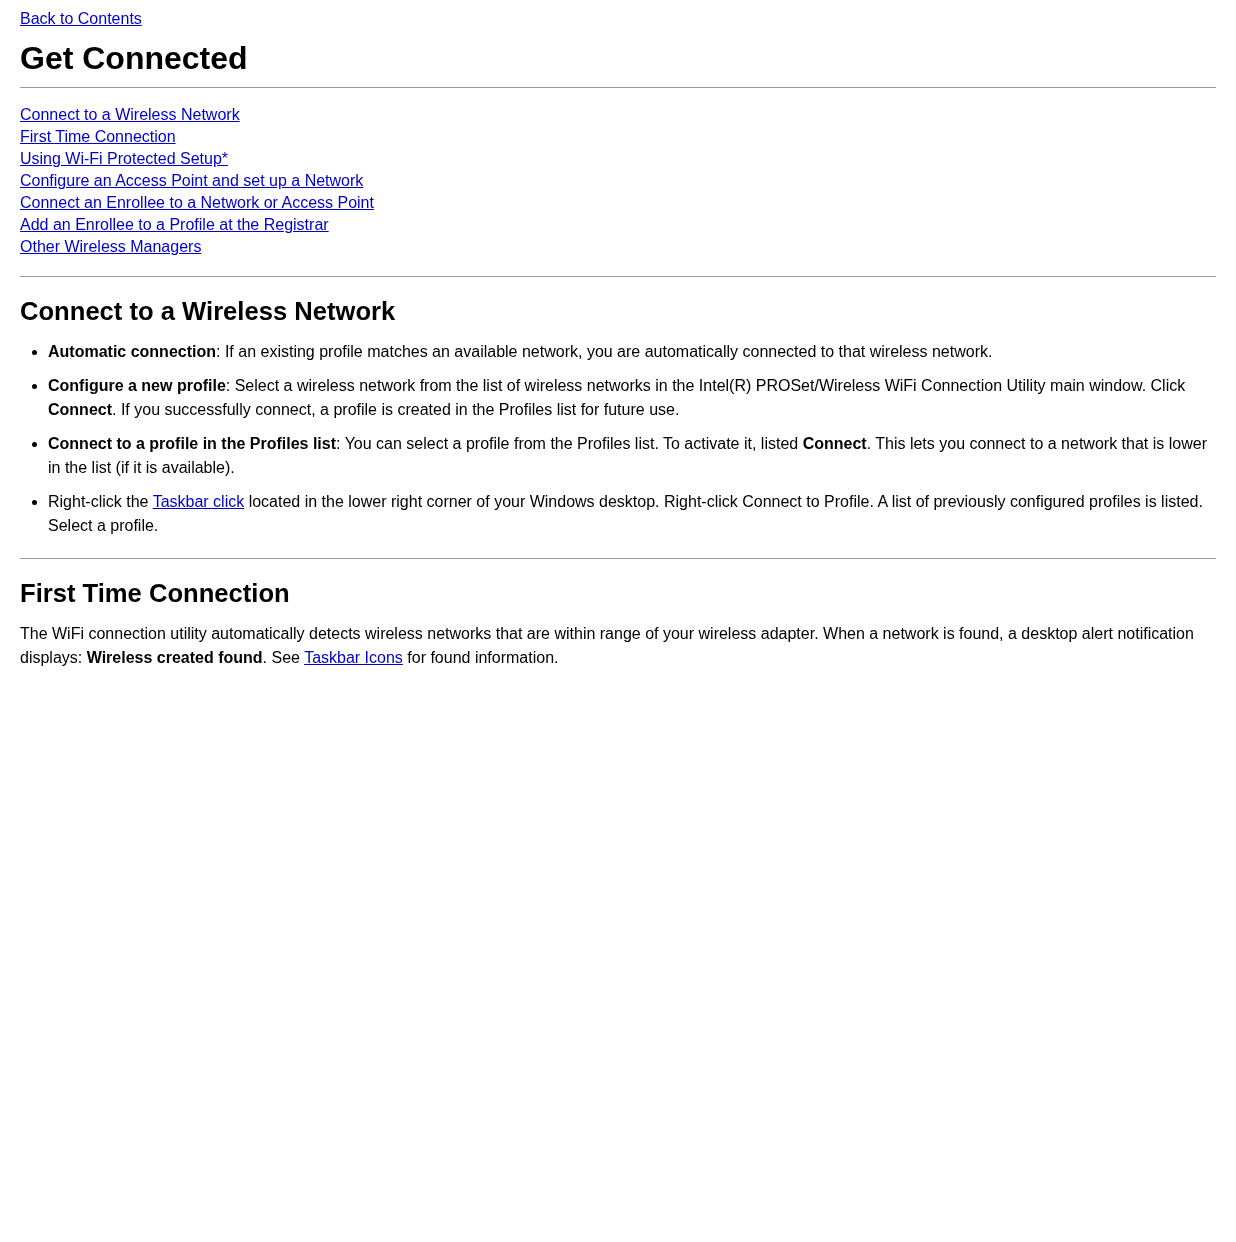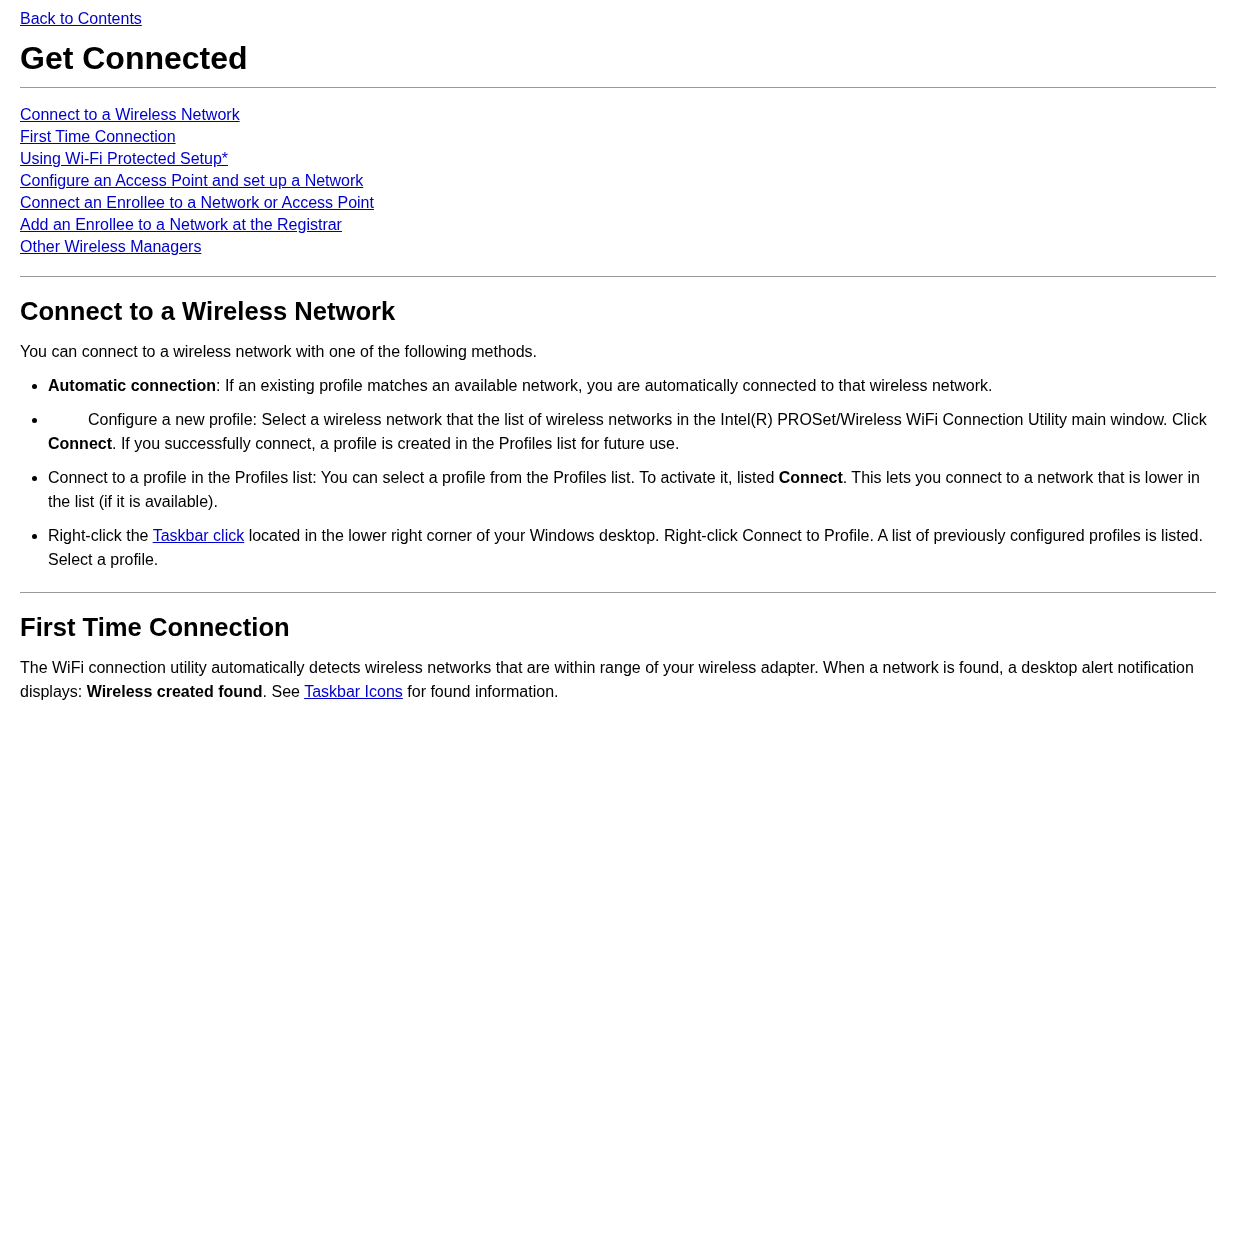--- a/index.html
+++ b/index.html
@@ -72,38 +72,37 @@
 <h1 class="page-title">Get Connected</h1>
 
 <hr>
 
 <div class="toc-section">
   <a href="#connect">Connect to a Wireless Network</a>
   <a href="#first-time">First Time Connection</a>
   <a href="#wps">Using Wi-Fi Protected Setup*</a>
   <a href="#configure-ap">Configure an Access Point and set up a Network </a>
   <a href="#enrollee">Connect an Enrollee to a Network or Access Point </a>
-  <a href="#registrar">Add an Enrollee to a Network at the Registrar</a>
+  <a href="#registrar">Add an Enrollee to a Profile at the Registrar</a>
   <a href="#other">Other Wireless Managers</a>
 </div>
 
 <hr class="section-separator">
 
 <div id="connect">
   <h2 class="section-title">Connect to a Wireless Network</h2>
-  <p class="section-body">You can connect to a wireless network with one of the following methods.</p>
   <ul class="content-list">
     <li>
       <span style="font-weight:bold;">Automatic connection</span><span>: If an existing profile matches an available network, you are automatically connected to that wireless network.</span>
     </li>
     <li>
-      <span style="font-weight:normal;margin-left:40px;">Configure a new profile</span><span>: Select a wireless network that the list of wireless networks in the Intel(R) PROSet/Wireless WiFi Connection Utility main window. Click </span><span style="font-weight:bold;">Connect</span><span>. If you successfully connect, a profile is created in the Profiles list for future use.</span>
+      <span style="font-weight:bold;">Configure a new profile</span><span>: Select a wireless network from the list of wireless networks in the Intel(R) PROSet/Wireless WiFi Connection Utility main window. Click </span><span style="font-weight:bold;">Connect</span><span>. If you successfully connect, a profile is created in the Profiles list for future use.</span>
     </li>
     <li>
-      <span style="font-weight:normal;">Connect to a profile in the Profiles list</span><span>: You can select a profile from the Profiles list. To activate it, listed </span><span style="font-weight:bold;">Connect</span><span>. This lets you connect to a network that is lower in the list (if it is available).</span>
+      <span style="font-weight:bold;">Connect to a profile in the Profiles list</span><span>: You can select a profile from the Profiles list. To activate it, listed </span><span style="font-weight:bold;">Connect</span><span>. This lets you connect to a network that is lower in the list (if it is available).</span>
     </li>
     <li>
       <span>Right-click the </span><a href="#taskbar">Taskbar click</a><span> located in the lower right corner of your Windows desktop. Right-click </span><span style="font-weight:normal;">Connect to Profile</span><span>. A list of previously configured profiles is listed. Select a profile.</span>
     </li>
   </ul>
 </div>
 
 <hr class="section-separator">
 
 <div id="first-time" style="margin-top:10px;">

